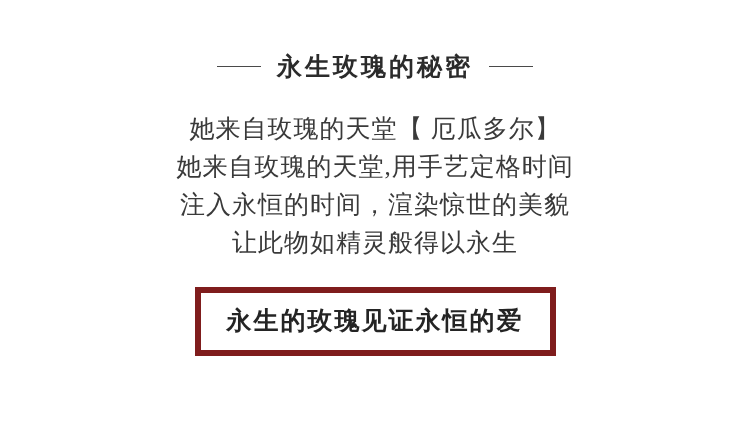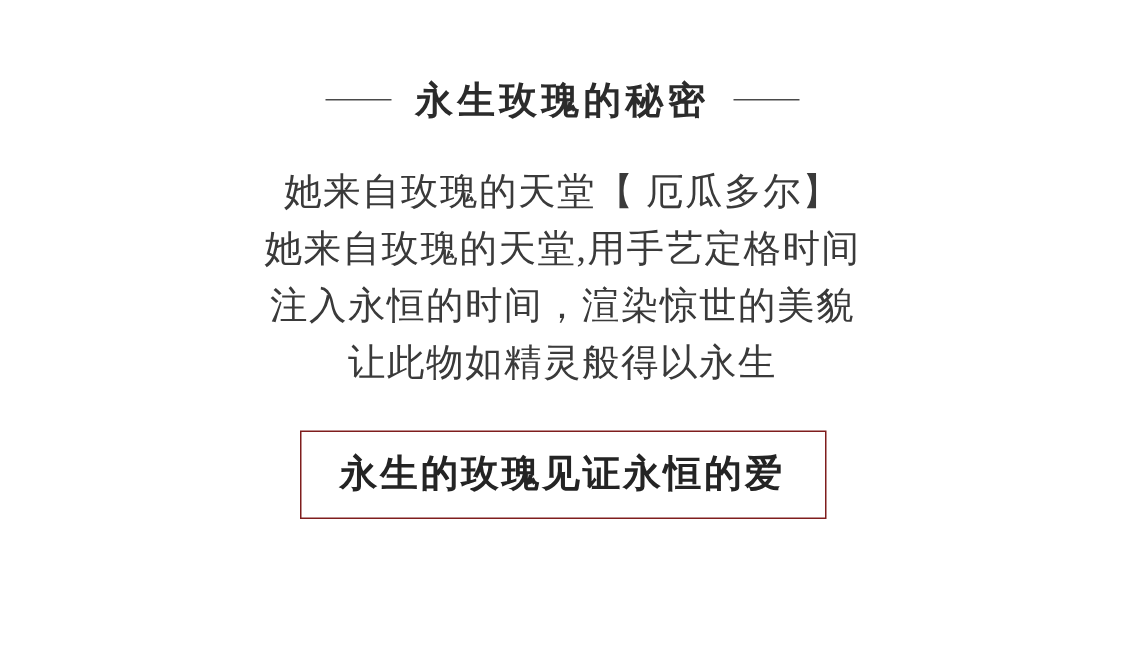--- a/index.html
+++ b/index.html
@@ -56,21 +56,21 @@
     line-height: 36px;
     color: #3a3a3a;
     letter-spacing: 1px;
     white-space: nowrap;
     text-align: center;
     font-family: "Liberation Serif", "DejaVu Serif", serif;
   }
   
   .slogan-box {
     margin-top: 26px;
-    border: 1px solid #7f1d1d;
+    border: 6px solid #7f1d1d;
     padding: 11px 26px 13px 26px;
     display: inline-block;
   }
   .slogan-text {
     font-size: 25px;
     font-weight: 700;
     letter-spacing: 2px;
     color: #242424;
     white-space: nowrap;
     font-family: "Liberation Serif", "DejaVu Serif", serif;

